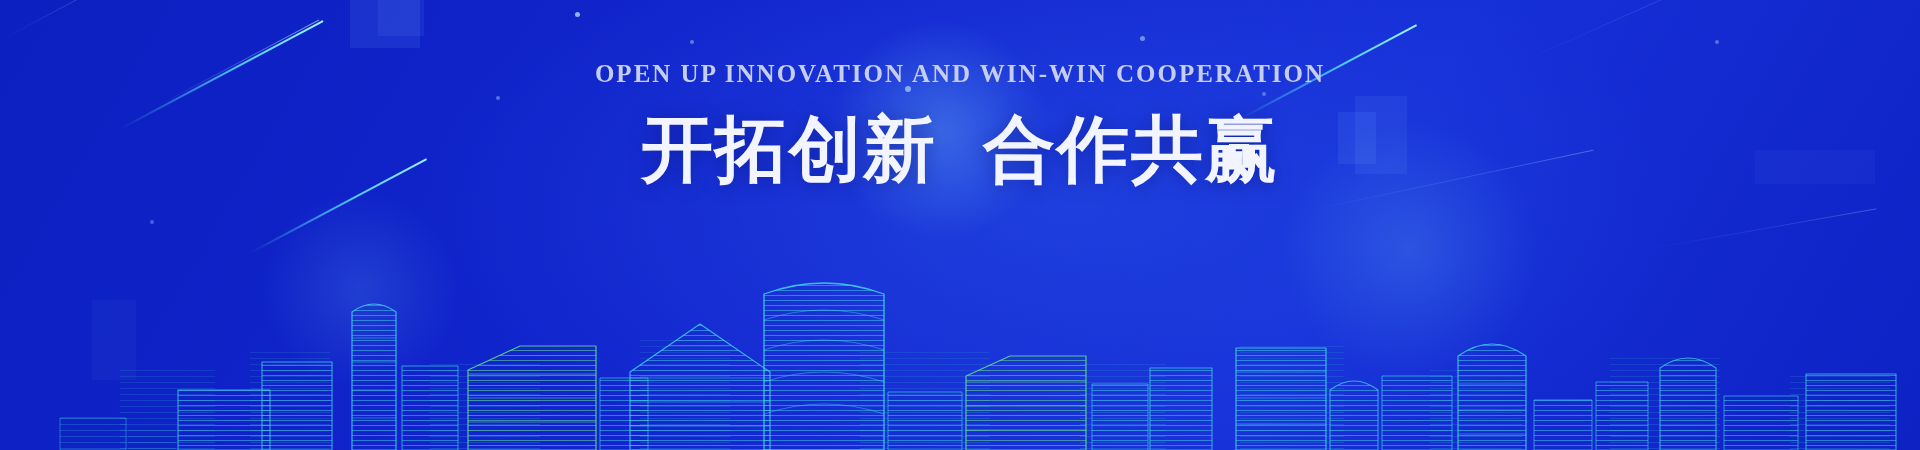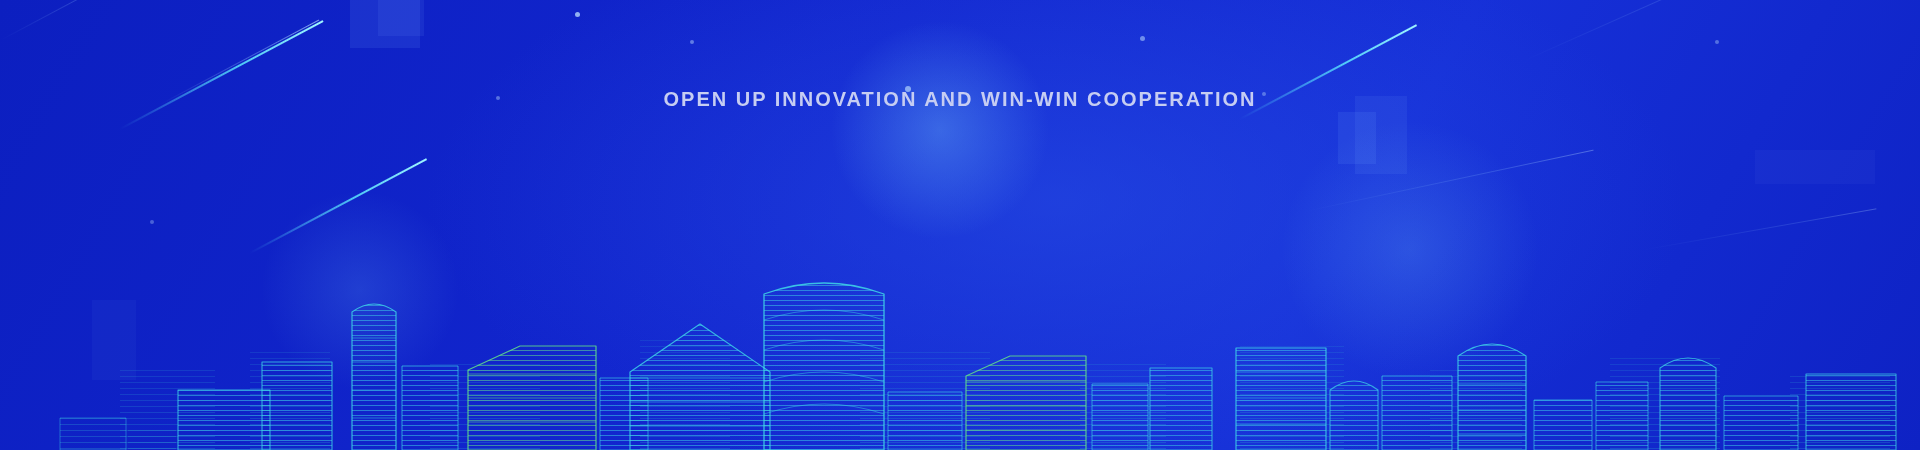--- a/index.html
+++ b/index.html
@@ -29,25 +29,26 @@
     position:absolute;border-radius:50%;
     background:radial-gradient(circle,rgba(120,200,255,0.33) 0%,rgba(120,200,255,0) 70%);
   }
   
   .content{
     position:absolute;left:0;top:0;width:1920px;height:450px;
     display:flex;flex-direction:column;align-items:center;
     z-index:6;
   }
   .eyebrow{
-    margin-top:88px;
-    font-size:20px;letter-spacing:2.0px;font-weight:700;
+    margin-top:60px;
+    font-size:25px;letter-spacing:2.0px;font-weight:700;
     color:#c6cdf2;
     text-transform:uppercase;
     white-space:nowrap;
+    font-family:Liberation Serif, serif;
   }
   .headline{
     margin-top:24px;
     font-size:72px;font-weight:700;color:#f2f5ff;
     letter-spacing:2px;white-space:nowrap;line-height:1.05;
     text-shadow:0 2px 18px rgba(0,10,90,0.35);
   }
   .headline .gap{display:inline-block;width:46px;}
   .subline{
     margin-top:26px;
@@ -234,16 +235,19 @@
       </g>
       <g>
         <rect x="128" y="178" width="48" height="22" fill="url(#meshd)"></rect>
       </g>
     </g>
   </svg>
 
   <div class="content">
     <div class="eyebrow">OPEN UP INNOVATION AND WIN-WIN COOPERATION</div>
 
+    <div class="headline">
+      <span>开拓创新</span><span class="gap"></span><span>合作共赢</span>
+    </div>
 
   </div>
 
 </div>
 
 </body></html>

